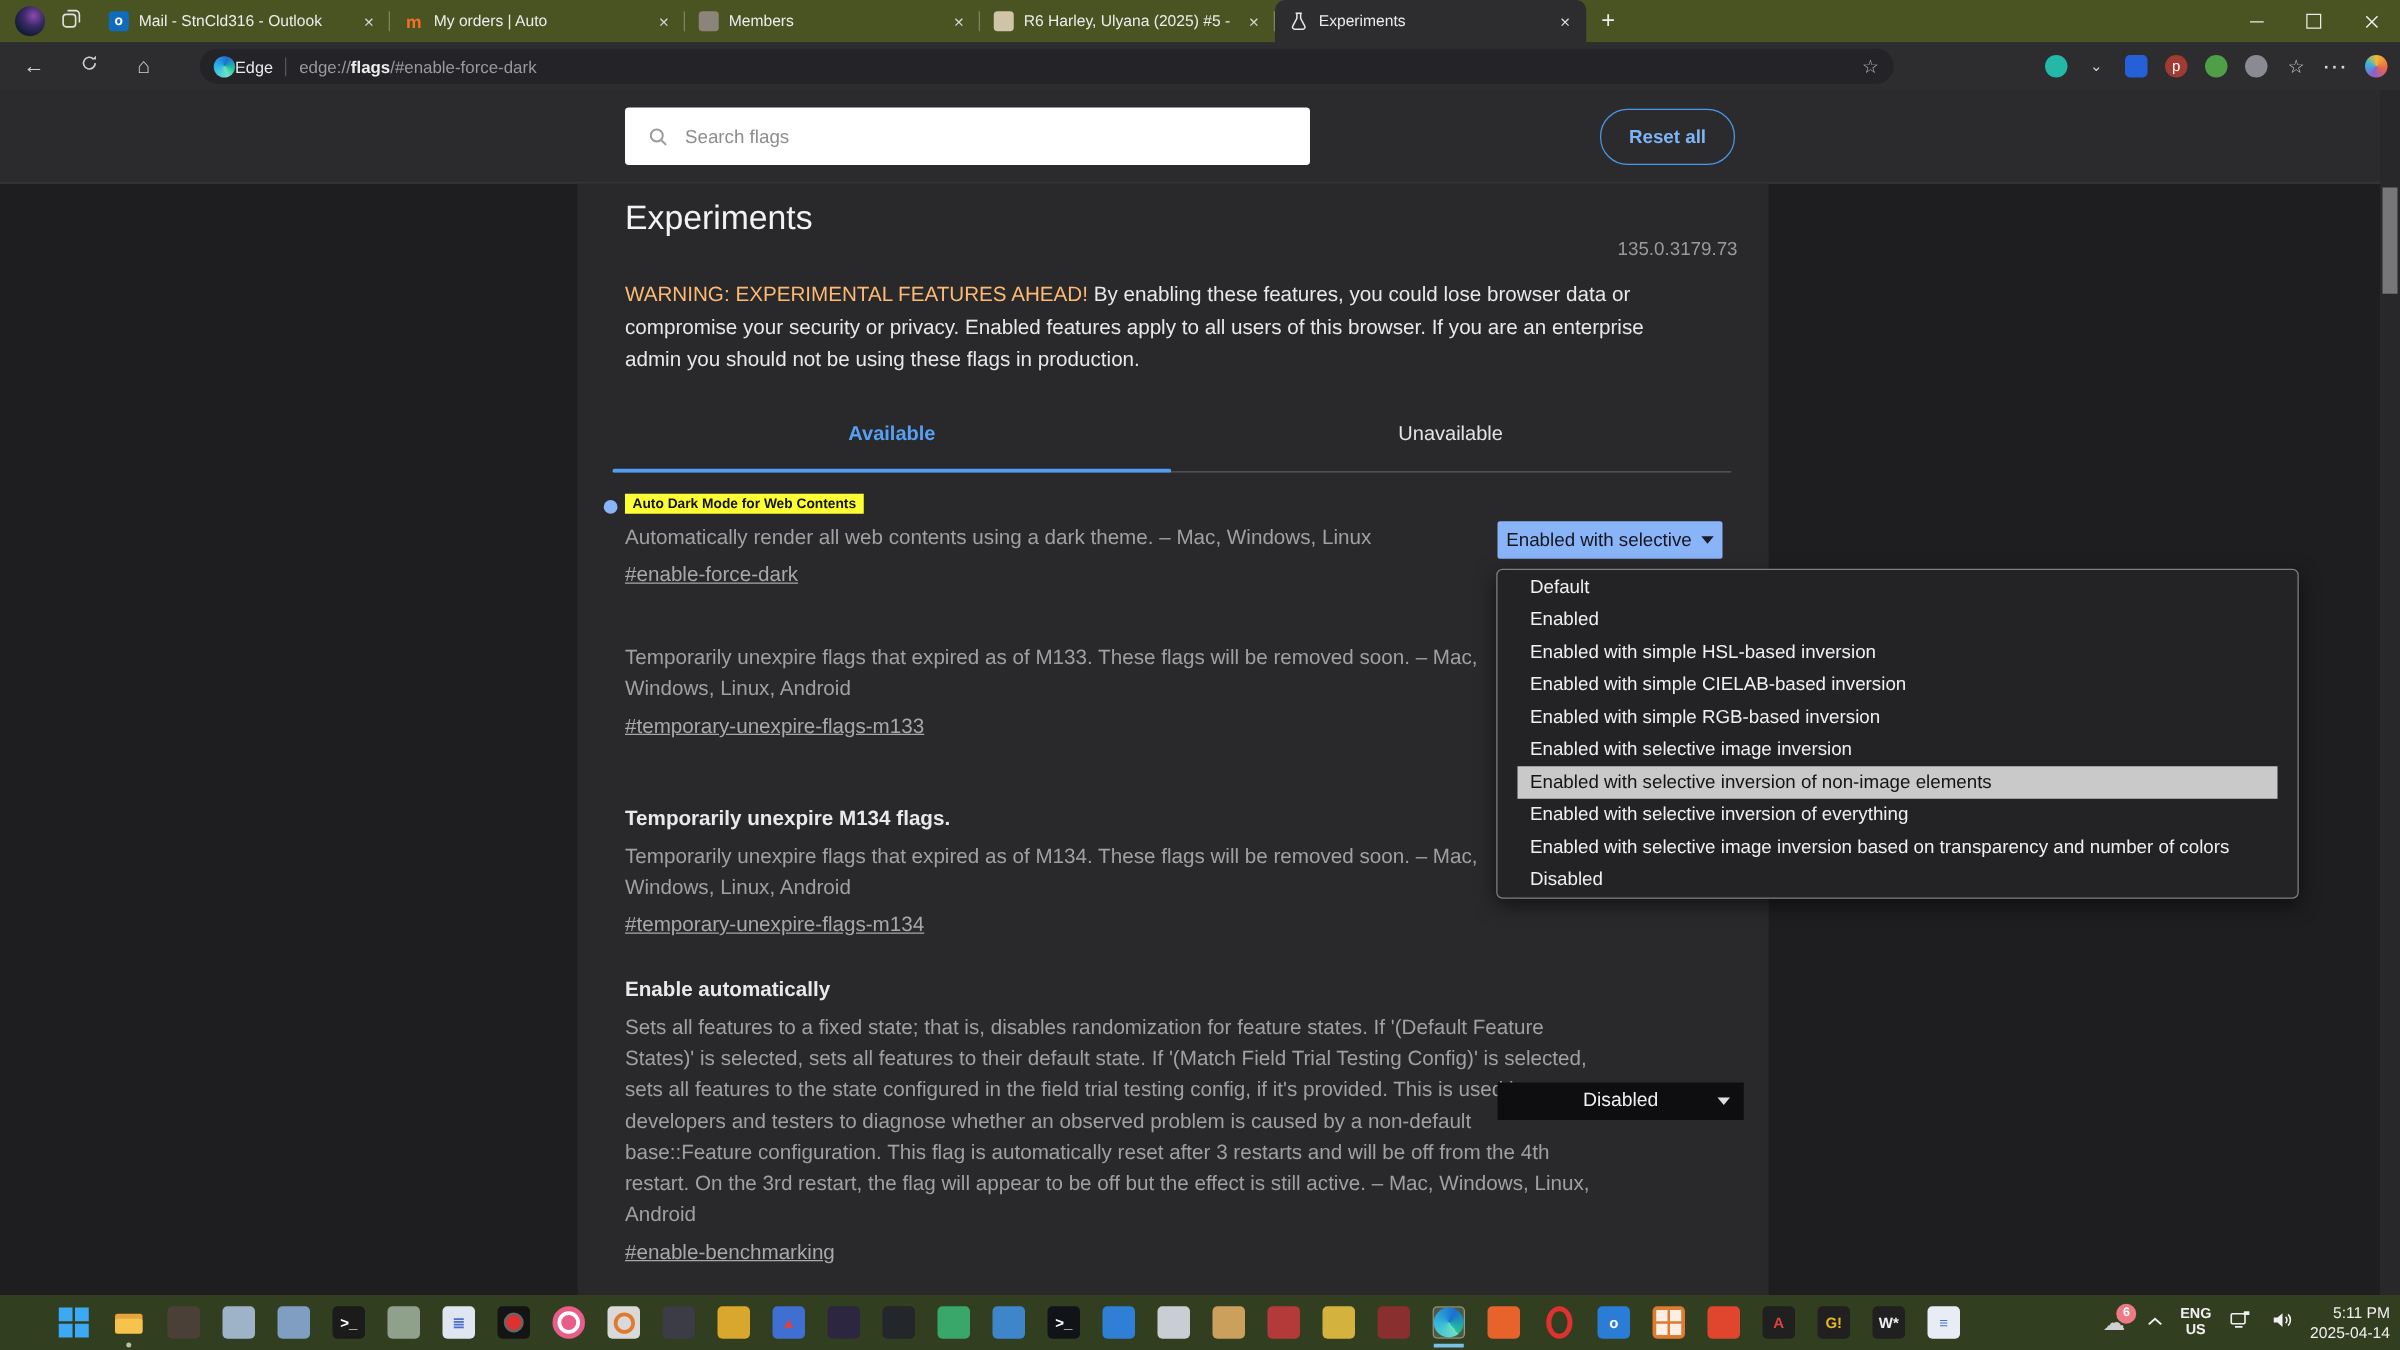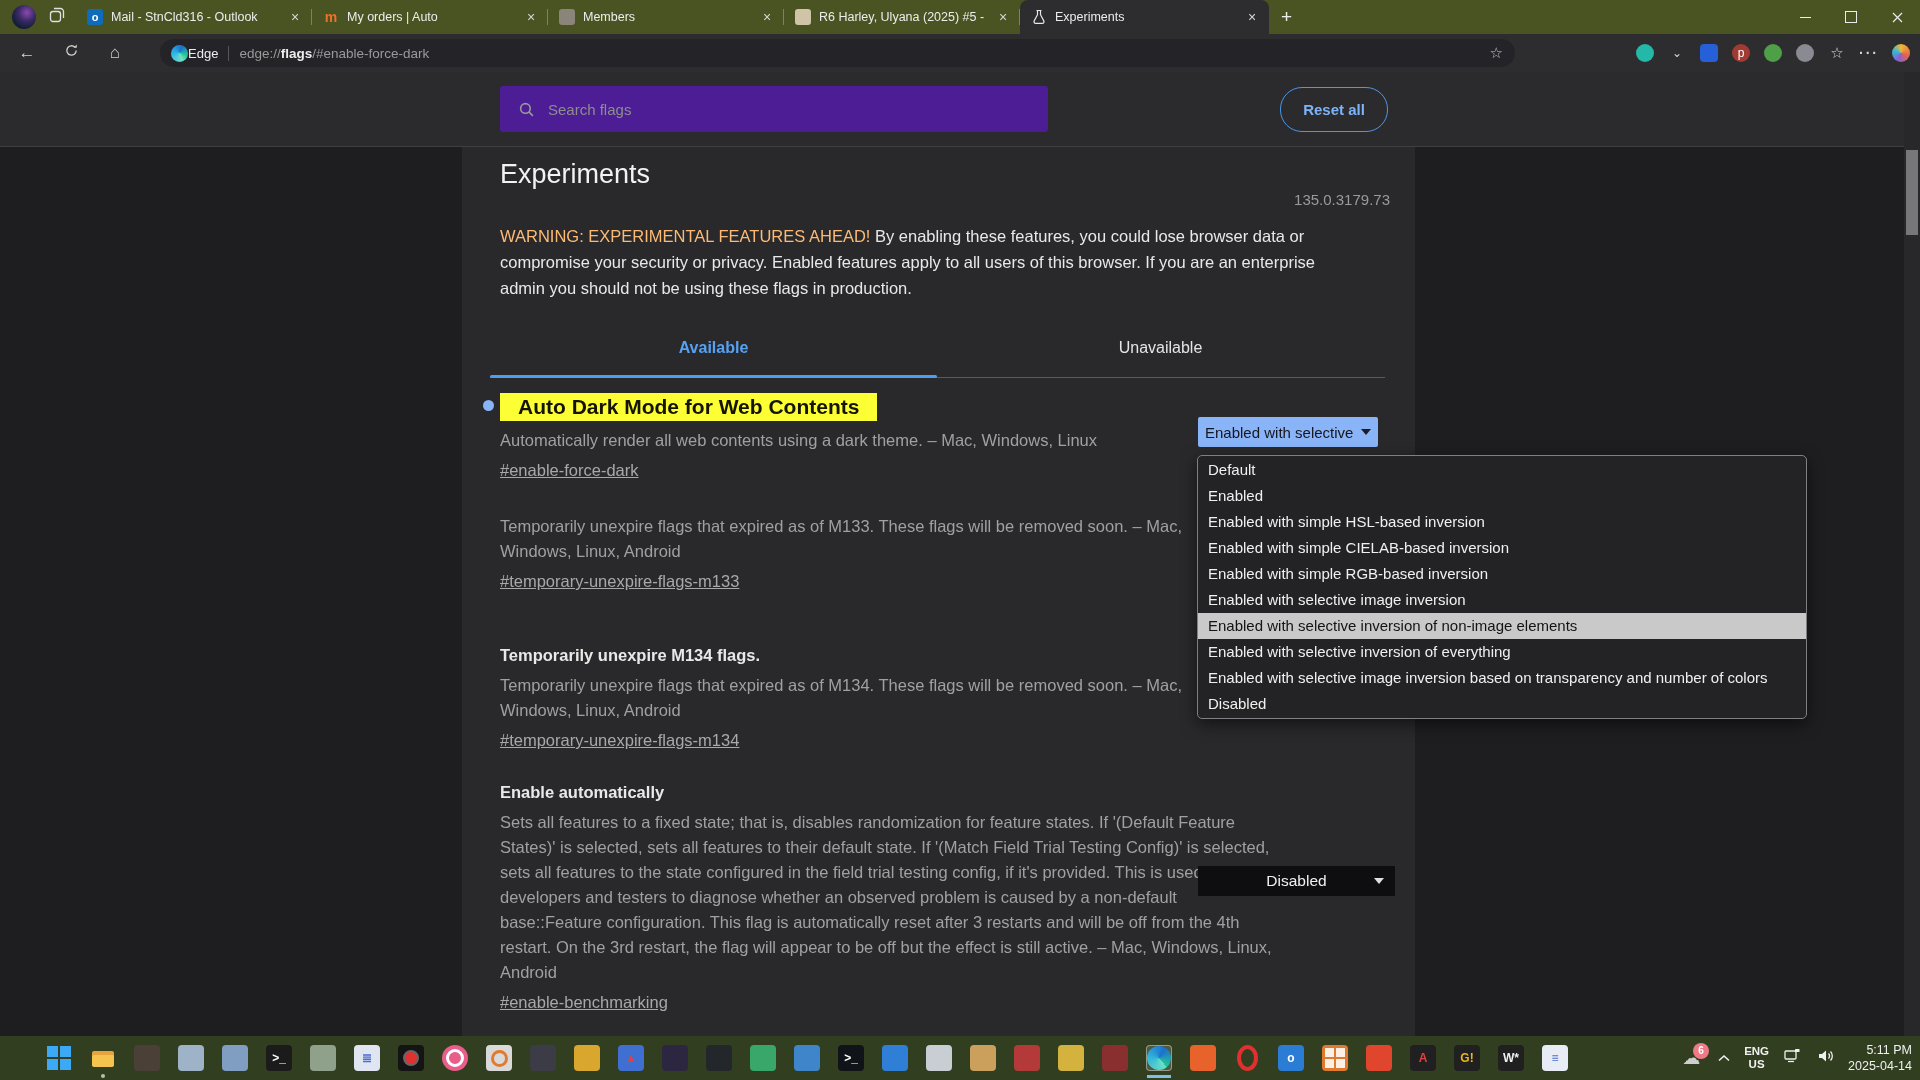--- a/index.html
+++ b/index.html
@@ -44,21 +44,21 @@
   .xi{width:18px;height:18px;display:flex;align-items:center;justify-content:center;font-size:12px;color:#fff;}
   .xi-circle{border-radius:50%;}
   .xi-square{border-radius:4px;}
   .xi-dots{color:#d6d6d6;font-size:14px;letter-spacing:2px;font-weight:bold;}
   .xi-star{color:#d6d6d6;font-size:15px;}
   .xi-chev{color:#d6d6d6;}
   .xi-copilot{border-radius:50%;background:conic-gradient(#f2b832,#e8654a 30%,#8a5fd0 56%,#35b8d8 80%,#f2b832);}
 
   
   .flags-header{position:absolute;top:72px;left:0;right:16px;height:74px;background:#2b2b2d;border-bottom:1px solid #3f3f41;}
-  .search-box{position:absolute;left:500px;top:14px;width:548px;height:46px;background:#4c1d95;border-radius:3px;
+  .search-box{position:absolute;left:500px;top:14px;width:548px;height:46px;background:#ffffff;border-radius:3px;
     display:flex;align-items:center;color:#8d8d8d;font-size:15px;}
   .search-box svg{margin-left:18px;}
   .search-ph{margin-left:13px;}
   .reset-all{position:absolute;left:1280px;top:15px;width:106px;height:43px;border:1px solid #4b96e8;border-radius:22px;
     color:#7eb4f7;font-size:15px;font-weight:600;display:flex;align-items:center;justify-content:center;}
 
   
   .page{position:absolute;top:147px;bottom:44px;left:0;right:16px;background:#1e1e20;}
   .panel{position:absolute;left:462px;width:953px;top:0;bottom:0;background:#29292b;}
   .scrollbar{position:absolute;right:0;top:72px;width:16px;bottom:44px;background:#28282b;}
@@ -71,33 +71,33 @@
   .ptab-av{left:490px;color:#57a1f2;font-weight:600;}
   .ptab-un{left:937px;color:#e4e4e4;}
   .tab-underline-gray{position:absolute;left:490px;width:895px;top:230px;height:1px;background:#5a5a5c;}
   .tab-underline-blue{position:absolute;left:490px;width:447px;top:228px;height:3px;background:#4f9df0;border-radius:2px;}
 
   .flagrow{position:absolute;left:500px;width:740px;}
   .frow-title{font-size:16.5px;font-weight:bold;color:#e9e9e9;line-height:22px;}
   .frow-desc{margin-top:7px;font-size:16.5px;color:#a0a0a0;line-height:25px;}
   .frow-link{display:inline-block;margin-top:6px;font-size:16.5px;color:#a8a8a8;text-decoration:underline;line-height:22px;}
   .dot{position:absolute;left:-17px;top:7px;width:11px;height:11px;border-radius:50%;background:#8ab4f8;}
-  .hl-title{display:inline-block;background:#fdff35;color:#141400;font-size:21px;font-weight:bold;padding:2px 18px;}
+  .hl-title{display:inline-block;background:#fdff35;color:#141400;font-size:11px;font-weight:bold;padding:2px 6px;}
   .w-desc{width:740px;}
   .b-desc{width:775px;}
 
   .sel-blue{position:absolute;left:1198px;top:270px;width:180px;height:30px;background:#8ab4f8;border-radius:2px;
     display:flex;align-items:center;color:#16161e;font-size:15px;padding:0 7px;box-sizing:border-box;z-index:4;}
   .sel-blue .chev{margin-left:auto;border-left:5px solid transparent;border-right:5px solid transparent;border-top:6px solid #1c1c28;}
   .sel-dark{position:absolute;left:1198px;top:719px;width:197px;height:30px;background:#0e0e10;
     display:flex;align-items:center;justify-content:center;color:#f0f0f0;font-size:15.5px;}
   .sel-dark .chev{position:absolute;right:11px;border-left:5px solid transparent;border-right:5px solid transparent;border-top:6px solid #e0e0e0;}
 
   .dropdown{position:absolute;left:1197px;top:308px;width:608px;background:#232325;border:1px solid #808084;
-    border-radius:5px;box-shadow:0 5px 16px rgba(0,0,0,.55);z-index:10;overflow:hidden;padding:1px 0;}
+    border-radius:5px;box-shadow:0 5px 16px rgba(0,0,0,.55);z-index:10;overflow:hidden;padding:1px 16px;}
   .dd-opt{height:26px;line-height:26px;padding-left:10px;font-size:15px;color:#f0f0f0;white-space:nowrap;}
   .dd-opt.hl{background:#c9c9c9;color:#141414;}
 
   
   .taskbar{position:absolute;bottom:0;left:0;right:0;height:44px;background:#323e20;display:flex;align-items:center;}
   .tb-icons{display:flex;margin-left:46px;gap:18px;align-items:center;}
   .tb-icon{width:26px;height:26px;border-radius:4px;flex:none;display:flex;align-items:center;justify-content:center;
     font-size:12px;font-weight:bold;color:#fff;position:relative;}
   .tb-icon.active{box-shadow:inset 0 0 0 1px rgba(255,255,255,.4);background-color:rgba(255,255,255,.14);}
   .tb-icon.active::after{content:"";position:absolute;bottom:-7px;left:1px;width:24px;height:3px;background:#7ac0e8;}

